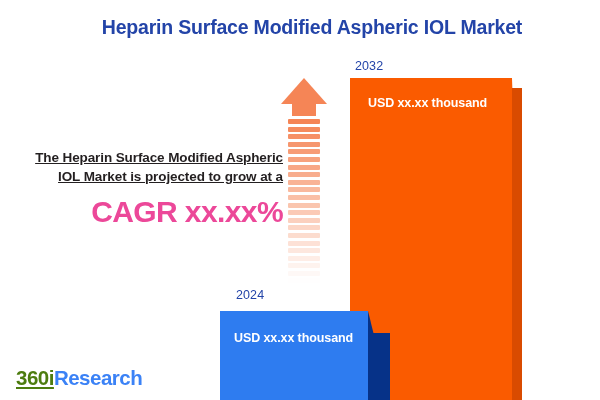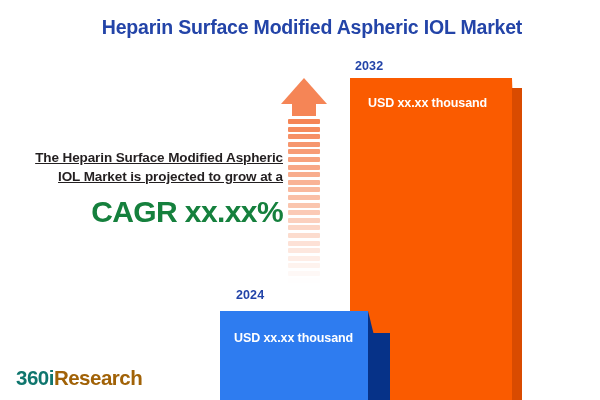--- a/index.html
+++ b/index.html
@@ -44,37 +44,37 @@
     font-weight: bold;
     color: #231f20;
     line-height: 1.42;
     letter-spacing: -0.1px;
     text-decoration: underline;
   }
   .copy-cagr {
     margin-top: 9px;
     font-size: 30px;
     font-weight: bold;
-    color: #15803d;
+    color: #ec4899;
     letter-spacing: -0.6px;
     line-height: 1.1;
   }
 
   
   .logo {
     position: absolute;
     left: 16px;
     top: 366px;
     font-size: 20.5px;
     font-weight: bold;
     letter-spacing: -0.5px;
     white-space: nowrap;
   }
-  .logo .logo-mark { color: #0f766e; }
-  .logo .logo-word { color: #a16207; }
+  .logo .logo-mark { color: #4d7c0f; text-decoration: underline; }
+  .logo .logo-word { color: #3b82f6; }
 
   
   .arrow {
     position: absolute;
     left: 281px;
     top: 78px;
     width: 46px;
     height: 222px;
   }
   .arrow-head {
@@ -128,21 +128,21 @@
     position: absolute;
     color: #ffffff;
     font-size: 12.5px;
     font-weight: bold;
     letter-spacing: -0.1px;
     white-space: nowrap;
   }
   .year-label {
     position: absolute;
     font-size: 12.5px;
-    font-weight: bold;
+    font-weight: normal;
     color: #2344a8;
     letter-spacing: 0.1px;
     text-align: right;
   }
 
   
   #bar-2032 {
     left: 350px;
     top: 78px;
     width: 162px;

